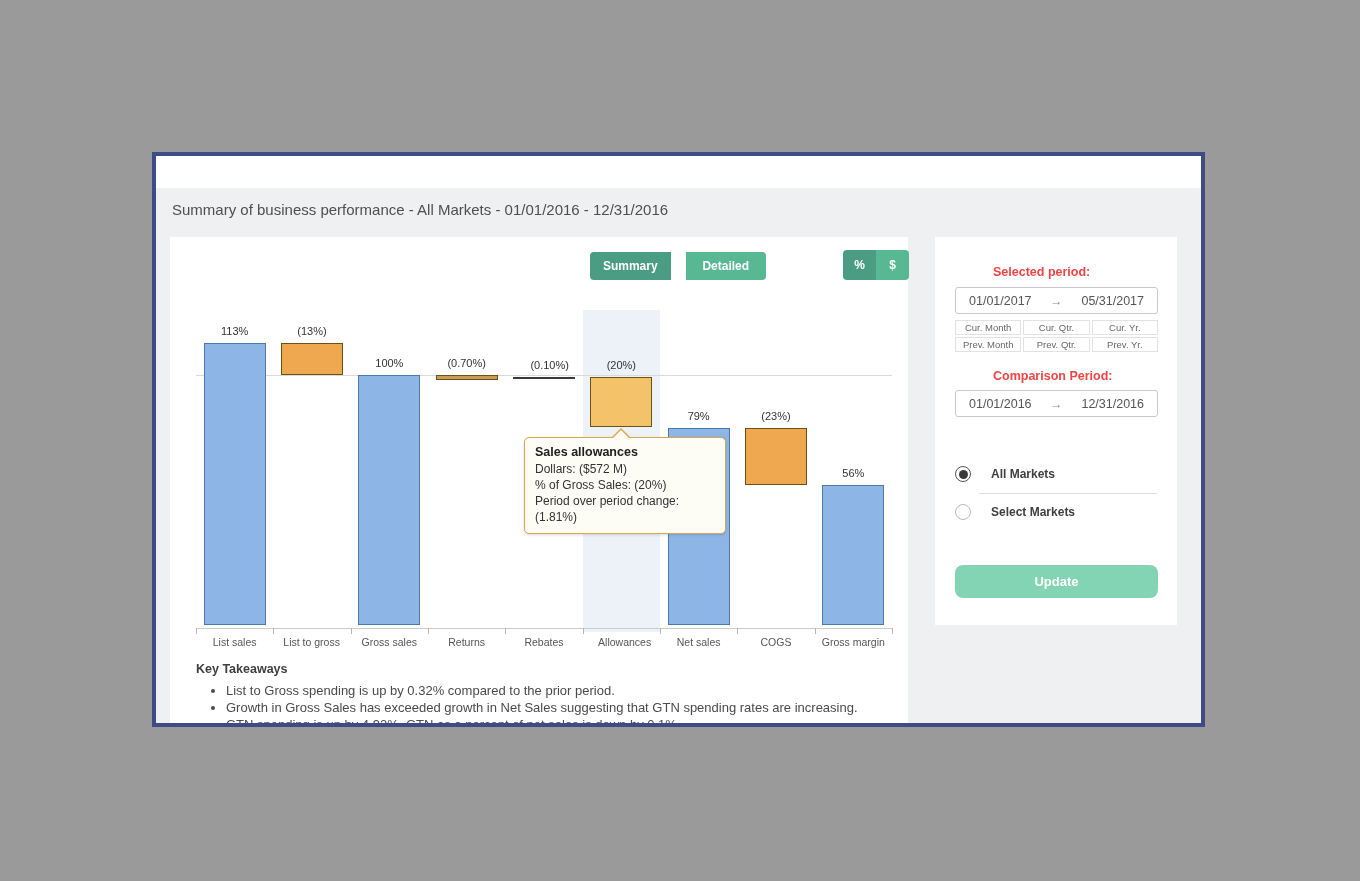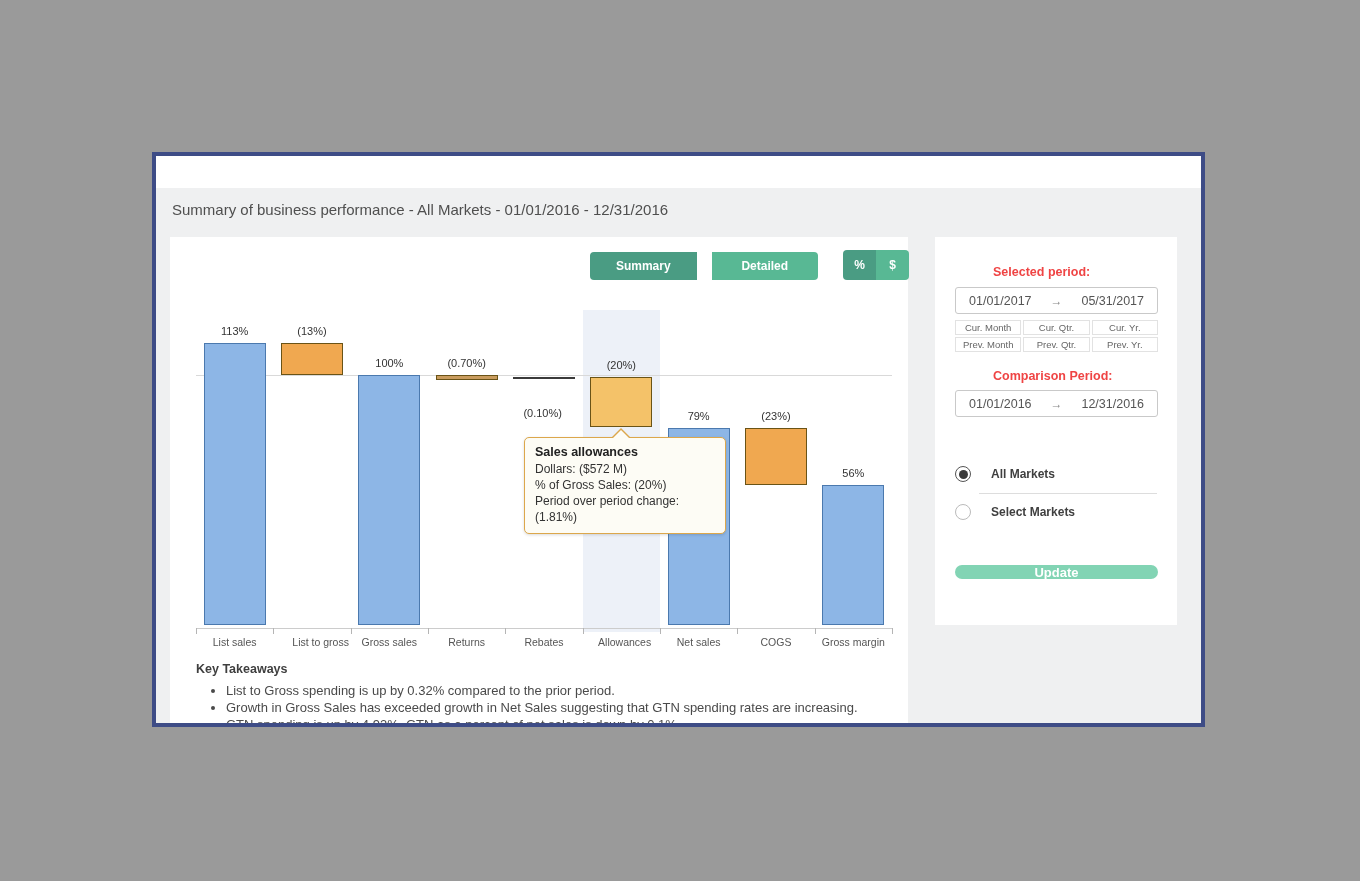--- a/index.html
+++ b/index.html
@@ -7,21 +7,21 @@
   .window { position:absolute; left:152px; top:152px; width:1053px; height:575px; border:4px solid #3e4c86; background:#eff0f1; overflow:hidden; }
   .top-strip { position:absolute; left:0; top:0; width:100%; height:32px; background:#ffffff; }
   .page-title { position:absolute; left:16px; top:45px; font-size:15px; color:#4f4f4f; }
   .panel { position:absolute; background:#ffffff; }
   .chart-panel { left:14px; top:81px; width:738px; height:520px; }
   .sidebar-panel { left:779px; top:81px; width:242px; height:388px; }
 
   
   .toggle-group { position:absolute; display:flex; border-radius:4px; overflow:hidden; }
   .toggle-btn { color:#fff; font-size:12px; font-weight:bold; display:flex; align-items:center; justify-content:center; cursor:pointer; }
-  .view-toggle { left:420px; top:15px; width:228px; height:28px;gap:15px; }
+  .view-toggle { left:420px; top:15px; width:176px; height:28px;gap:15px; }
   .unit-toggle { left:673px; top:13px; width:66px; height:30px; }
 
   
   .plot { position:absolute; left:26px; top:63px; width:696px; height:328px; }
   .gridline { position:absolute; left:0; width:696px; height:1px; background:#d9d9d9; }
   .axis-line { position:absolute; left:0; top:328px; width:696px; height:1px; background:#cccccc; }
   .tick { position:absolute; top:328px; width:1px; height:6px; background:#b5b5b5; }
   .band { position:absolute; background:#edf1f8; }
   .bar { position:absolute; }
   .bar-label { position:absolute; font-size:11px; color:#333; text-align:center; }
@@ -45,21 +45,21 @@
   .date-box { position:absolute; left:20px; width:203px; height:27px; background:#fff; border:1px solid #c9c9c9; border-radius:3px; display:flex; align-items:center; justify-content:space-between; padding:0 13px; font-size:12.5px; color:#555; cursor:pointer; }
   .date-arrow { color:#888; font-size:12px; }
   .shortcut-grid { position:absolute; left:20px; top:83px; width:203px; display:grid; grid-template-columns:1fr 1fr 1fr; gap:2px 2px; }
   .shortcut-btn { height:15px; background:#fff; border:1px solid #e2e2e2; font-size:9.5px; color:#666; display:flex; align-items:center; justify-content:center; cursor:pointer; }
   .radio-row { position:absolute; left:20px; display:flex; align-items:center; cursor:pointer; }
   .radio-circle { width:16px; height:16px; border-radius:50%; border:1px solid #bbb; background:#fff; margin-right:20px; position:relative; }
   .radio-circle.checked { border:1px solid #555; }
   .radio-circle.checked:after { content:""; position:absolute; left:2.5px; top:2.5px; width:9px; height:9px; border-radius:50%; background:#3a3a3a; }
   .radio-label { font-size:12px; font-weight:bold; color:#3f3f3f; }
   .radio-divider { position:absolute; left:44px; top:256px; width:178px; height:1px; background:#ddd; }
-  .update-btn { position:absolute; left:20px; top:328px; width:203px; height:14px; border:none; border-radius:8px; color:#fff; font-size:13px; font-weight:bold; font-family:inherit; cursor:pointer; }
+  .update-btn { position:absolute; left:20px; top:328px; width:203px; height:33px; border:none; border-radius:8px; color:#fff; font-size:13px; font-weight:bold; font-family:inherit; cursor:pointer; }
 </style>
 </head>
 <body>
 
 <div class="window">
   <div class="top-strip"></div>
   <div class="page-title">Summary of business performance - All Markets - 01/01/2016 - 12/31/2016</div>
 
   <div class="panel chart-panel">
     <div class="toggle-group view-toggle">
@@ -72,29 +72,29 @@
       </div>
 
     <div class="plot">
         <div class="band" style="left: 386.7px; top: 10px; width: 77.3px; height: 322px; background: rgb(237, 241, 248);"></div>
         <div class="gridline" style="top: 75px;"></div>
         <div class="bar" style="left: 7.7px; top: 42.5px; width: 62px; height: 282.5px; background: rgb(141, 182, 230); border: 1.5px solid rgb(75, 121, 174);"></div>
         <div class="bar-label" style="left: 0px; top: 24.5px; width: 77.3px;">113%</div>
         <div class="cat-label" style="left: 0px; width: 77.3px;">List sales</div>
         <div class="bar" style="left: 85px; top: 42.5px; width: 62px; height: 32.5px; background: rgb(240, 168, 80); border: 1.5px solid rgb(106, 83, 22);"></div>
         <div class="bar-label" style="left: 77.3px; top: 24.5px; width: 77.3px;">(13%)</div>
-        <div class="cat-label" style="left: 86px; width: 77.3px;">List to gross</div>
+        <div class="cat-label" style="left: 77px; width: 77.3px;">List to gross</div>
         <div class="bar" style="left: 162.3px; top: 75px; width: 62px; height: 250px; background: rgb(141, 182, 230); border: 1.5px solid rgb(75, 121, 174);"></div>
         <div class="bar-label" style="left: 154.7px; top: 57px; width: 77.3px;">100%</div>
         <div class="cat-label" style="left: 154.7px; width: 77.3px;">Gross sales</div>
         <div class="bar" style="left: 239.7px; top: 75px; width: 62px; height: 5px; background: rgb(201, 156, 94); border: 1.5px solid rgb(106, 83, 22);"></div>
         <div class="bar-label" style="left: 232px; top: 57px; width: 77.3px;">(0.70%)</div>
         <div class="cat-label" style="left: 232px; width: 77.3px;">Returns</div>
         <div class="bar" style="left: 317px; top: 76.8px; width: 62px; height: 2.5px; background: rgb(58, 58, 58); border: none;"></div>
-        <div class="bar-label" style="left: 308px; top: 58.8px; width: 77.3px; margin-top: 48px;">(0.10%)</div>
+        <div class="bar-label" style="left: 315px; top: 58.8px; width: 77.3px;">(0.10%)</div>
         <div class="cat-label" style="left: 309.3px; width: 77.3px;">Rebates</div>
         <div class="bar" style="left: 394.3px; top: 77px; width: 62px; height: 50px; background: rgb(244, 194, 105); border: 1.5px solid rgb(106, 83, 22);"></div>
         <div class="bar-label" style="left: 386.7px; top: 59px; width: 77.3px;">(20%)</div>
         <div class="cat-label" style="left: 390px; width: 77.3px;">Allowances</div>
         <div class="bar" style="left: 471.7px; top: 127.5px; width: 62px; height: 197.5px; background: rgb(141, 182, 230); border: 1.5px solid rgb(75, 121, 174);"></div>
         <div class="bar-label" style="left: 464px; top: 109.5px; width: 77.3px;">79%</div>
         <div class="cat-label" style="left: 464px; width: 77.3px;">Net sales</div>
         <div class="bar" style="left: 549px; top: 127.5px; width: 62px; height: 57.5px; background: rgb(240, 168, 80); border: 1.5px solid rgb(106, 83, 22);"></div>
         <div class="bar-label" style="left: 541.3px; top: 109.5px; width: 77.3px;">(23%)</div>
         <div class="cat-label" style="left: 541.3px; width: 77.3px;">COGS</div>

